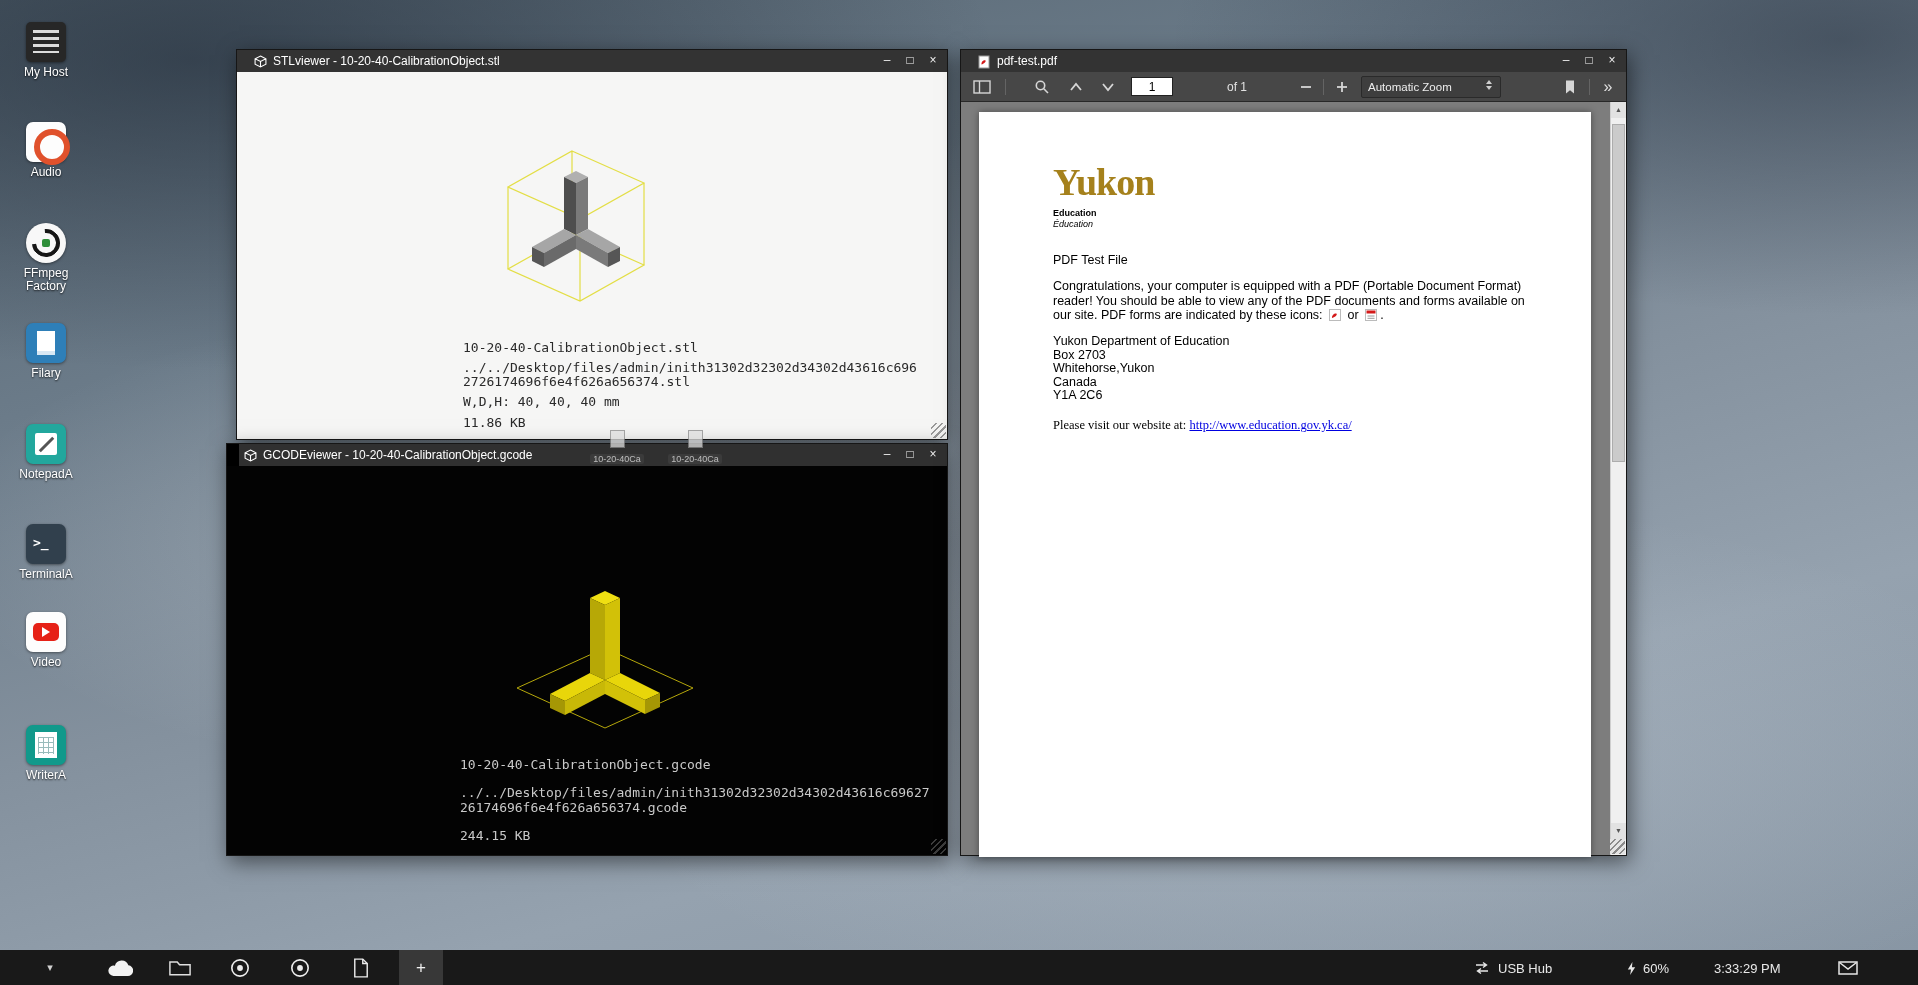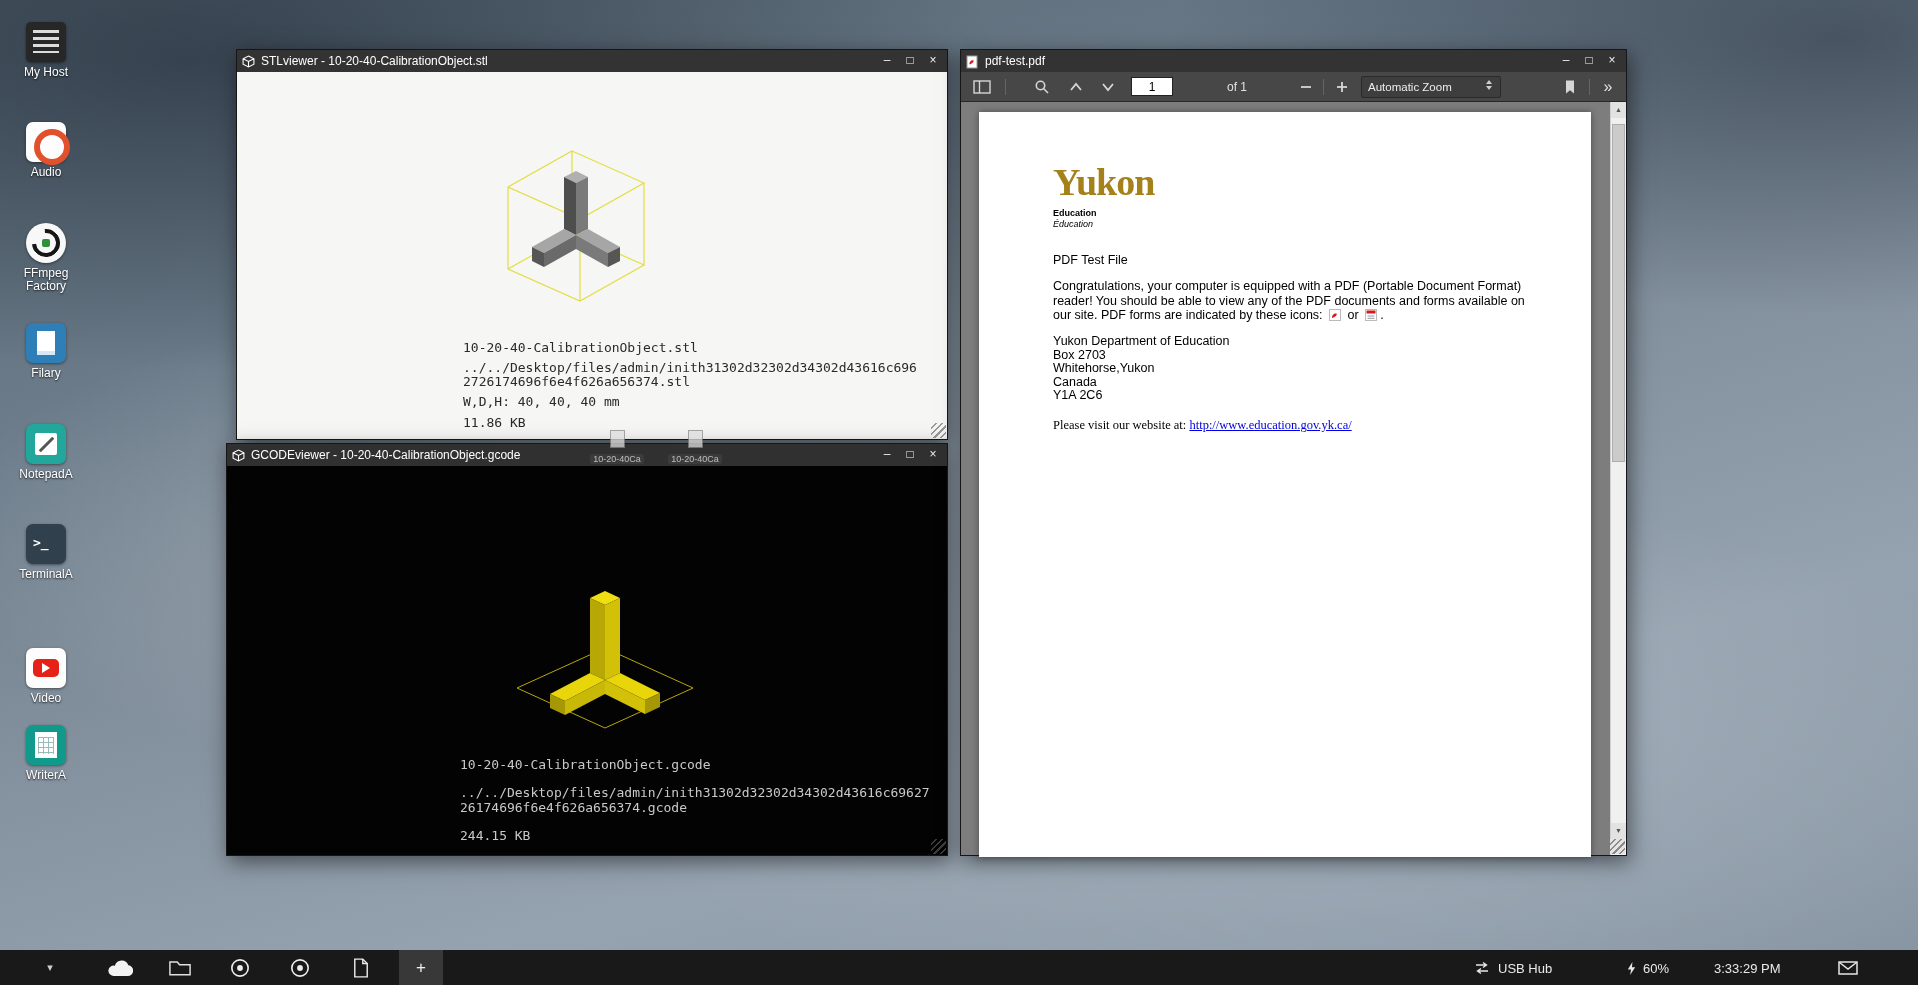--- a/index.html
+++ b/index.html
@@ -55,21 +55,21 @@
 
   
   .frag { position:absolute; width:54px; text-align:center; z-index:22; opacity:.75; }
   .ficon { width:15px; height:18px; margin:0 auto; background:#dedede; border:1px solid #8a8a8a; }
   .flabel { margin-top:1px; font-size:9px; color:#e9e9e9; background:rgba(66,66,66,.8);
             display:inline-block; padding:0 3px; border-radius:2px; white-space:nowrap; }
 
   
   .win { position:absolute; border:1px solid #161616; background:#333;
          box-shadow:3px 6px 20px rgba(0,0,0,.5); }
-  .tbar { position:absolute; left:0; right:0; top:0; height:22px; background:#333;
+  .tbar { position:absolute; left:12px; right:0; top:0; height:22px; background:#333;
           display:flex; align-items:center; padding:0 5px; z-index:5; }
   .ticon { width:13px; height:13px; flex:0 0 auto; display:flex; }
   .ttitle { color:#fff; font-size:12px; margin-left:6px; white-space:nowrap; flex:1; overflow:hidden; }
   .wbtn { width:18px; height:18px; color:#f0f0f0; font-size:12px; line-height:17px;
           text-align:center; margin-left:5px; flex:0 0 auto; }
   .grip { position:absolute; right:1px; bottom:1px; width:15px; height:15px; z-index:6; }
 
   
   #stl-win { left:236px; top:49px; width:712px; height:391px; z-index:10; }
   #stl-content { position:absolute; left:0; right:0; top:22px; bottom:0; background:#f6f6f5; }
@@ -160,21 +160,21 @@
   <div class="dwrap" style="top:424px">
     <div class="di di-notepad"></div>
     <div class="dlabel">NotepadA</div>
   </div>
   <div class="dwrap" style="top:524px">
     <div class="di di-terminal">
       <span class="term-glyph">&gt;_</span>
     </div>
     <div class="dlabel">TerminalA</div>
   </div>
-  <div class="dwrap" style="top:648px">
+  <div class="dwrap" style="top:612px">
     <div class="di di-video"></div>
     <div class="dlabel">Video</div>
   </div>
   <div class="dwrap" style="top:725px">
     <div class="di di-writer"></div>
     <div class="dlabel">WriterA</div>
   </div>
 
   <div class="frag" style="left:590px; top:430px">
     <div class="ficon"></div>

